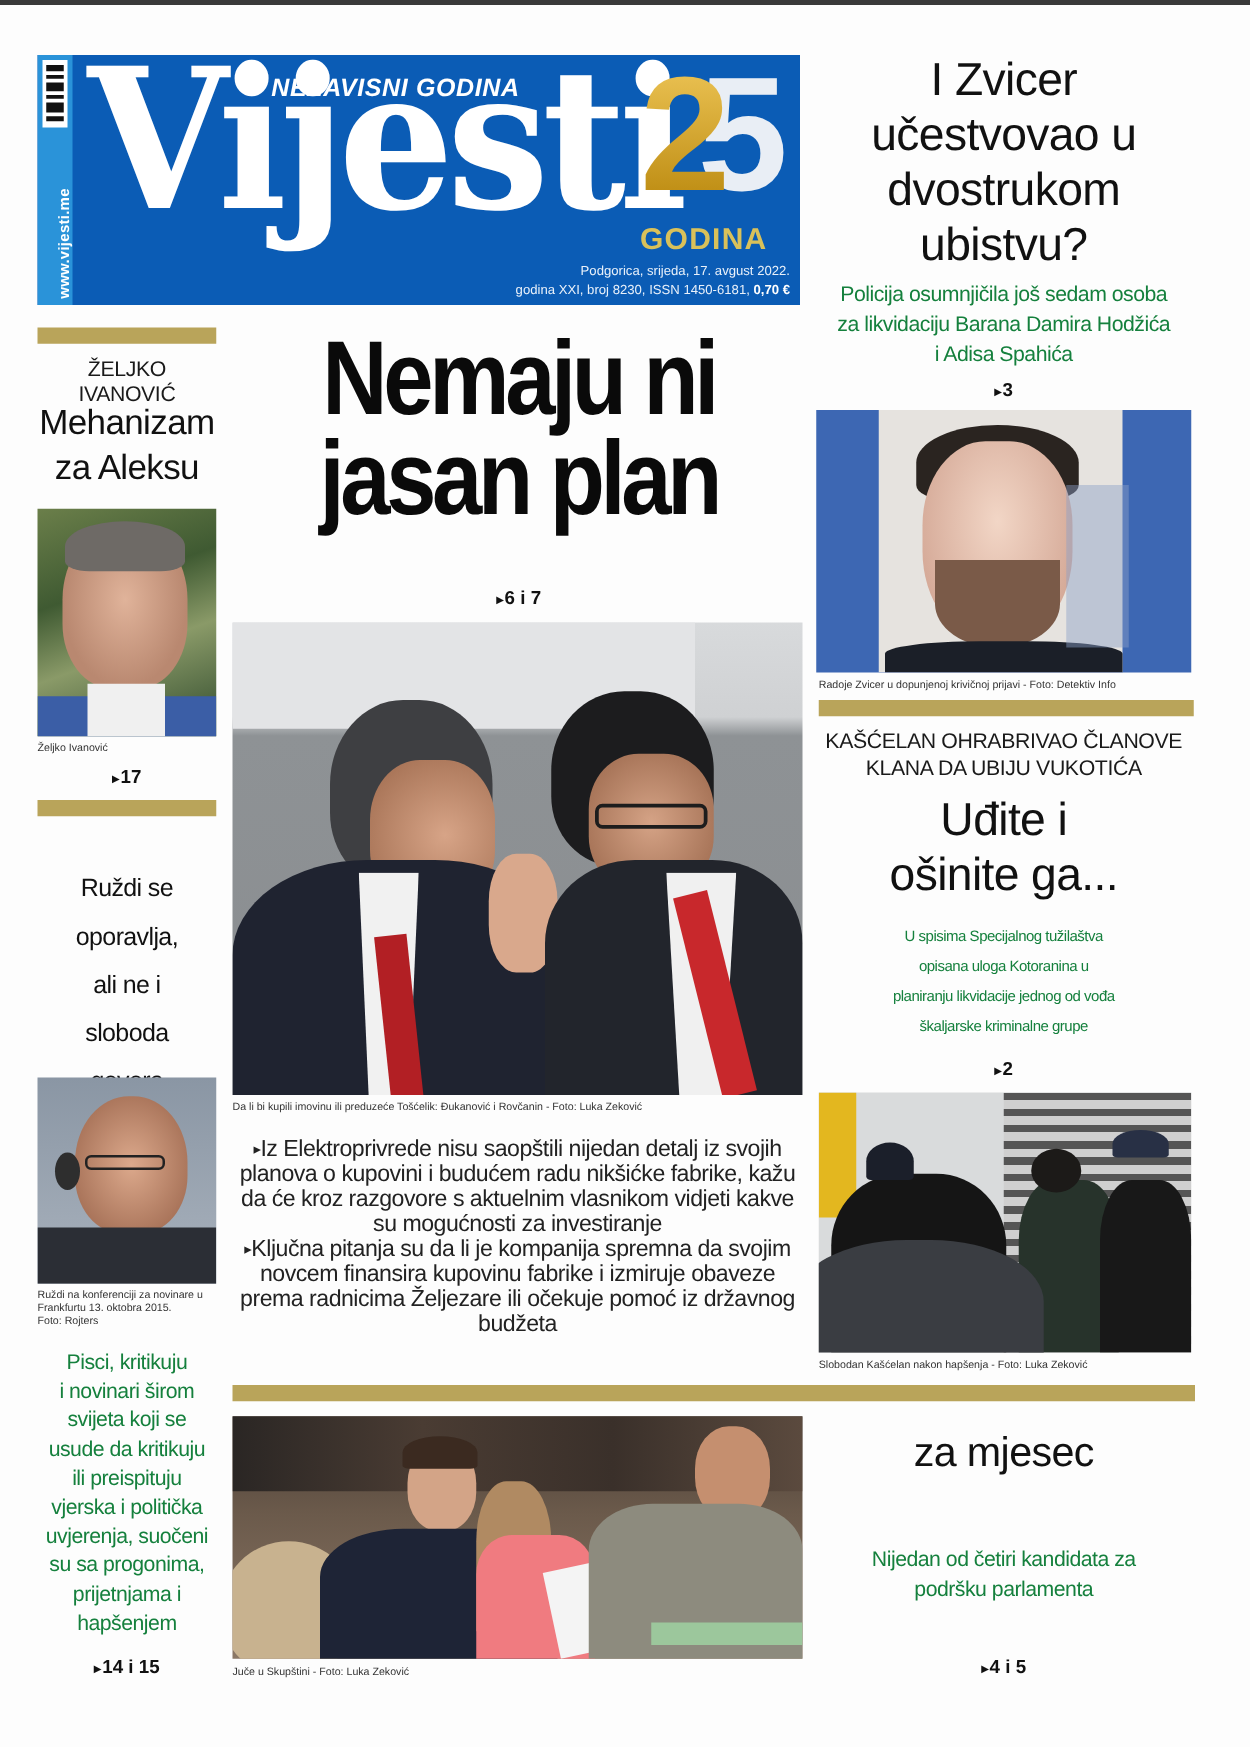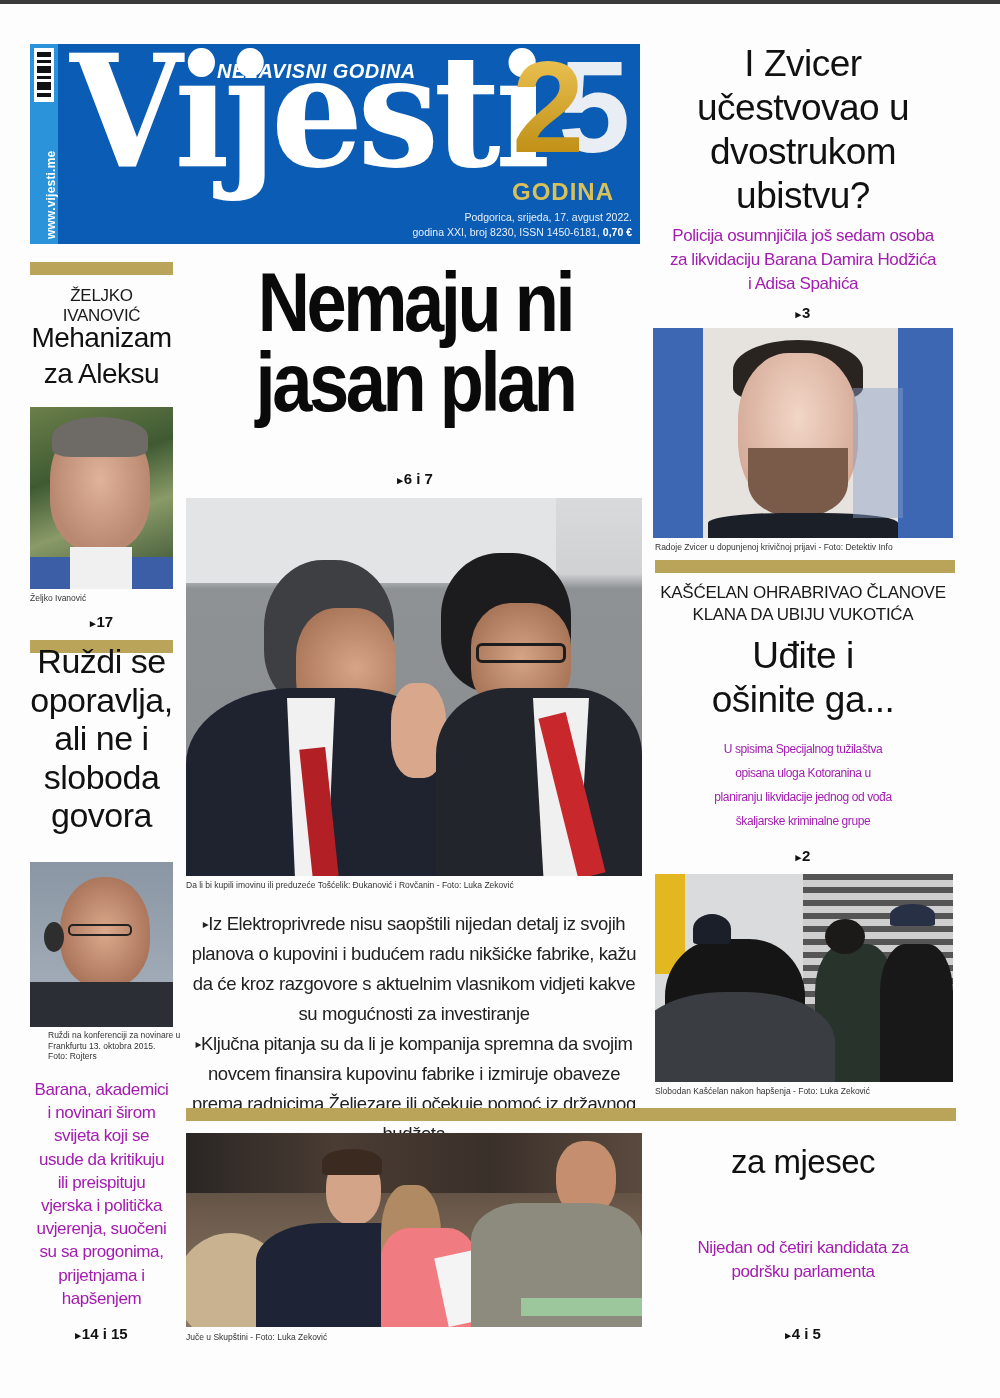--- a/index.html
+++ b/index.html
@@ -23,32 +23,32 @@
     .mast-date { position: absolute; right: 8px; top: 166px; color: #e8f0fa; font-size: 10.5px; text-align: right; line-height: 15px; }
     .mast-date b { color: #fff; }
 
     
     .goldbar { position: absolute; height: 13px; background: #b9a45a; }
 
     
     .center { text-align: center; }
     .kicker { font-size: 18px; color: #1a1a1a; letter-spacing: -0.3px; }
     .headline { font-weight: normal; color: #111; letter-spacing: -0.5px; }
-    .deck { color: #a21caf; }
+    .deck { color: #15803d; }
     .pageref { font-weight: bold; font-size: 15px; color: #111; }
     .pageref .arrow { font-size: 11px; margin-right: 1px; }
     .caption { font-size: 8.5px; color: #333; }
 
     .photo { position: absolute; overflow: hidden; }
 
     
     .main-head { position: absolute; left: 190px; top: 258px; width: 450px; text-align: center; font-weight: 900; font-size: 84px; line-height: 80px; letter-spacing: -4px; color: #0a0a0a; transform: scaleX(0.86); transform-origin: center top; }
     .main-ref { position: absolute; left: 190px; top: 466px; width: 450px; text-align: center; }
 
-    .bullets { position: absolute; left: 186px; top: 905px; width: 456px; text-align: center; font-size: 18.5px; line-height: 30px; color: #222; letter-spacing: -0.4px; }
+    .bullets { position: absolute; left: 186px; top: 905px; width: 456px; text-align: center; font-size: 18.5px; line-height: 20px; color: #222; letter-spacing: -0.4px; }
     .bullets .tri { font-size: 12px; vertical-align: 2px; }
   </style>
 </head>
 <body>
 
 <div class="topbar"></div>
 <div class="page">
 
   <div class="masthead">
     <div class="mast-side">
@@ -84,40 +84,40 @@
   <div class="photo" style="left:30px;top:403px;width:143px;height:182px;background:linear-gradient(160deg,#6b7f4a 0%,#3f5a32 35%,#8a9a68 60%,#2f4a2c 100%);">
     <div style="position:absolute;left:20px;top:14px;width:100px;height:130px;border-radius:45% 45% 40% 40%;background:radial-gradient(ellipse at 50% 45%,#e0b39a,#b98870 70%);"></div>
     <div style="position:absolute;left:22px;top:10px;width:96px;height:40px;border-radius:50% 50% 20% 20%;background:#6e6a66;"></div>
     <div style="position:absolute;left:0;top:150px;width:143px;height:40px;background:#3b5ea6;"></div>
     <div style="position:absolute;left:40px;top:140px;width:62px;height:45px;background:#f0f0f0;"></div>
   </div>
   <div class="caption" style="position:absolute;left:30px;top:589px;">Željko Ivanović</div>
   <div class="pageref center" style="position:absolute;left:30px;top:609px;width:143px;"><span class="arrow">▸</span><span>17</span></div>
 
   <div class="goldbar" style="left:30px;top:636px;width:143px;"></div>
-  <div class="headline center" style="position:absolute;left:22px;top:638px;width:159px;font-size:34px;line-height:38.5px;">
+  <div class="headline center" style="position:absolute;left:22px;top:688px;width:159px;font-size:20px;line-height:38.5px;">
     <div>Ruždi se</div>
     <div>oporavlja,</div>
     <div>ali ne i</div>
     <div>sloboda</div>
     <div>govora</div>
   </div>
   <div class="photo" style="left:30px;top:858px;width:143px;height:165px;background:linear-gradient(180deg,#8a96a4,#a9b2bd);">
     <div style="position:absolute;left:30px;top:15px;width:90px;height:110px;border-radius:48% 48% 42% 42%;background:radial-gradient(ellipse at 50% 50%,#dca98c,#a9745a 75%);"></div>
     <div style="position:absolute;left:14px;top:60px;width:20px;height:30px;border-radius:50%;background:#2e2e2e;"></div>
     <div style="position:absolute;left:38px;top:62px;width:64px;height:12px;border:2px solid #222;border-radius:5px;"></div>
     <div style="position:absolute;left:0;top:120px;width:143px;height:45px;background:#2b2e35;"></div>
   </div>
-  <div class="caption" style="position:absolute;left:30px;top:1026px;width:143px;line-height:10.5px;margin-left:18px;">
+  <div class="caption" style="position:absolute;left:30px;top:1026px;width:143px;line-height:10.5px;">
     <div>Ruždi na konferenciji za novinare u</div>
     <div>Frankfurtu 13. oktobra 2015.</div>
     <div>Foto: Rojters</div>
   </div>
   <div class="deck center" style="position:absolute;left:24px;top:1074px;width:155px;font-size:17px;line-height:23.2px;letter-spacing:-0.4px;">
-    <div>Barana, akademici</div>
+    <div>Pisci, kritikuju</div>
     <div>i novinari širom</div>
     <div>svijeta koji se</div>
     <div>usude da kritikuju</div>
     <div>ili preispituju</div>
     <div>vjerska i politička</div>
     <div>uvjerenja, suočeni</div>
     <div>su sa progonima,</div>
     <div>prijetnjama i</div>
     <div>hapšenjem</div>
   </div>

